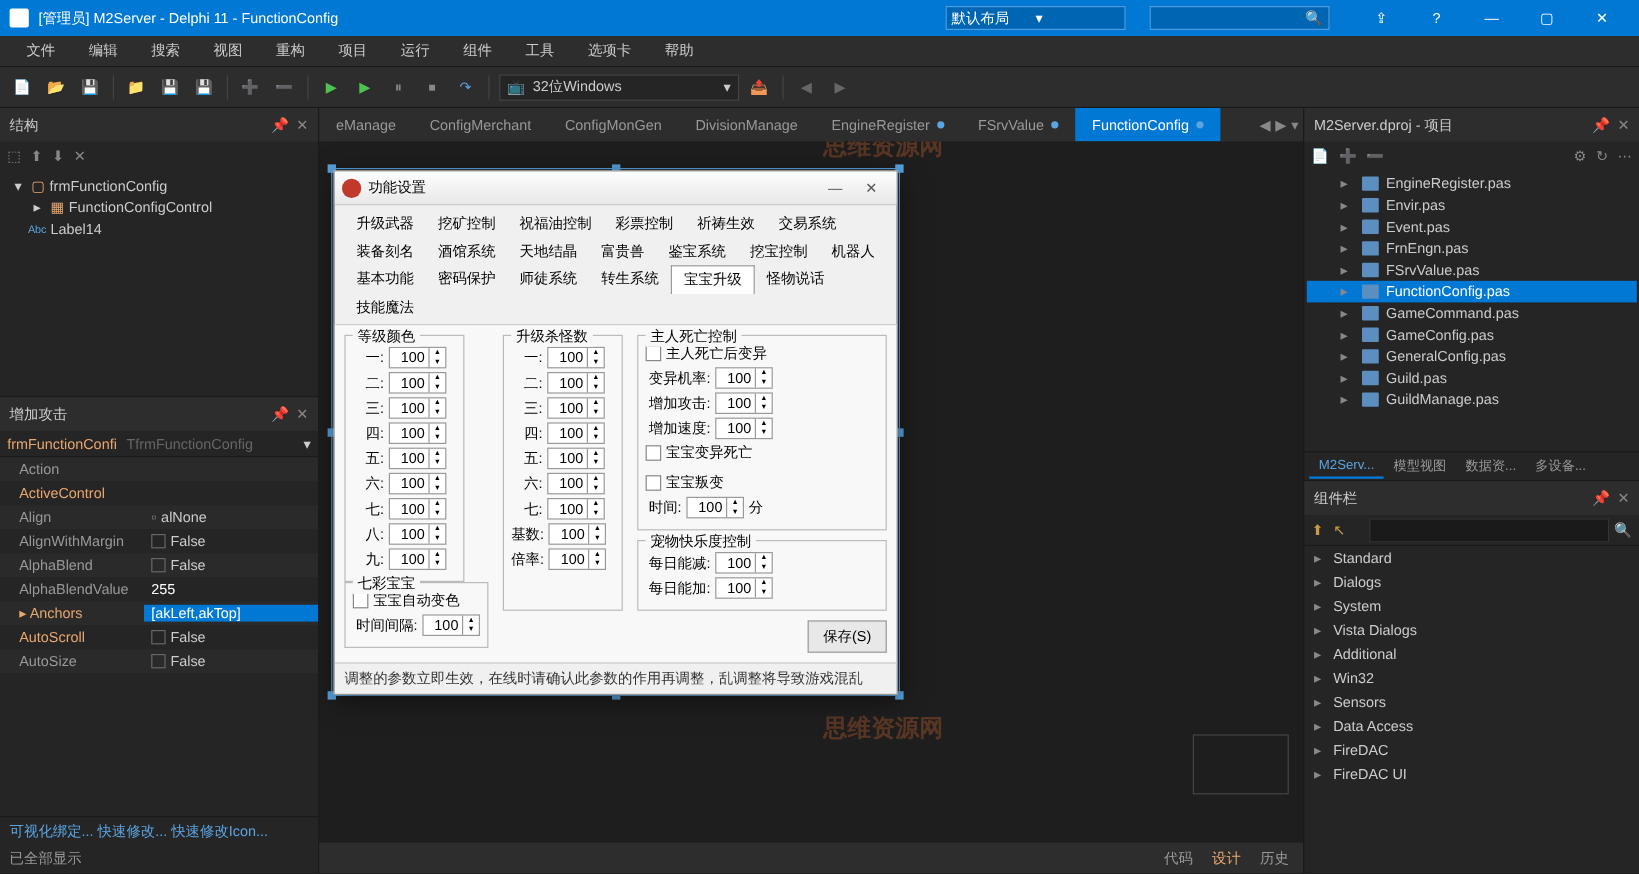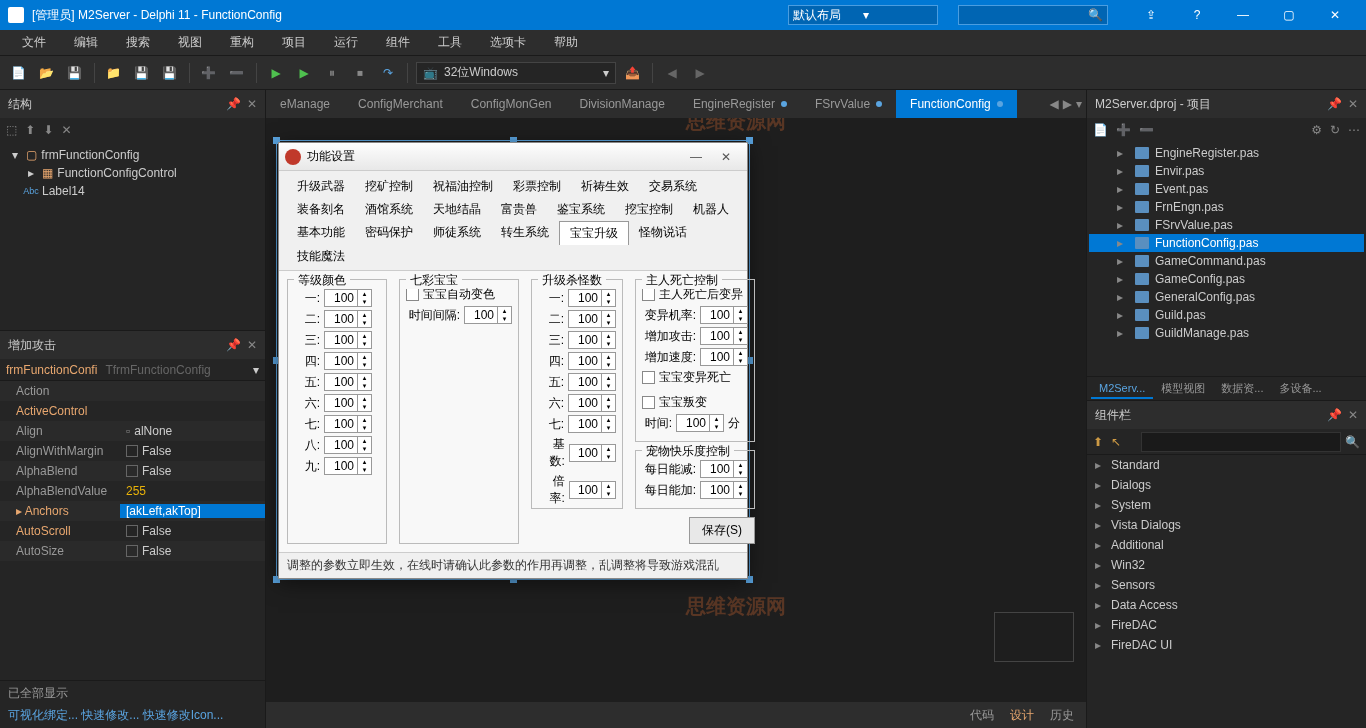--- a/index.html
+++ b/index.html
@@ -35,21 +35,21 @@
 .insp-name .n2{color:#666}
 .insp-tabs{height:24px;display:flex;align-items:flex-end;padding:0 6px;gap:2px}
 .insp-tab{padding:3px 10px;background:#2d2d2d;cursor:pointer;color:#999}
 .insp-tab.active{background:#252525;color:#e8a76f;border-top:2px solid #0078d4}
 .prop-grid{flex:1;overflow:auto}
 .prop-row{display:flex;height:20px;align-items:center}
 .prop-row:nth-child(odd){background:#2a2a2a}
 .prop-name{width:120px;padding-left:16px;color:#999}
 .prop-name.orange{color:#e8a76f}
 .prop-val{flex:1;padding-left:6px;display:flex;align-items:center;gap:4px}
-.prop-val.blue{color:#eab308}
+.prop-val.blue{color:#ffffff}
 .prop-val.selected{background:#0078d4;color:#fff}
 .insp-footer{height:48px;border-top:1px solid #1a1a1a;padding:4px 8px;color:#999;display:flex;flex-direction:column;justify-content:space-between}
 .center{flex:1;display:flex;flex-direction:column;background:#1e1e1e}
 .tabbar{height:28px;background:#2d2d2d;display:flex;align-items:center;overflow:hidden}
 .tab{padding:0 14px;height:28px;display:flex;align-items:center;gap:6px;cursor:pointer;color:#999;white-space:nowrap}
 .tab .dot{width:6px;height:6px;border-radius:50%;background:#5aa4e0}
 .tab.active{background:#0078d4;color:#fff}
 .tabbar .navbtns{margin-left:auto;display:flex;align-items:center;padding:0 4px;gap:4px;color:#888}
 .designer{flex:1;position:relative;background:#1e1e1e;overflow:hidden}
 .form-window{position:absolute;left:12px;top:24px;width:470px;background:#f0f0f0;border:1px solid #888;box-shadow:0 4px 20px rgba(0,0,0,.5);color:#000}
@@ -236,22 +236,22 @@
           <div class="prop-row">
             <div class="prop-name orange">AutoScroll</div>
             <div class="prop-val"><div class="box" style="width:12px;height:12px;border:1px solid #666"></div> False</div>
           </div>
           <div class="prop-row">
             <div class="prop-name">AutoSize</div>
             <div class="prop-val"><div class="box" style="width:12px;height:12px;border:1px solid #666"></div> False</div>
           </div>
         </div>
       <div class="insp-footer">
+        <div style="color:#5aa4e0">可视化绑定...  快速修改...  快速修改Icon...</div>
         <div>已全部显示</div>
-        <div style="color:#5aa4e0">可视化绑定...  快速修改...  快速修改Icon...</div>
       </div>
     </div>
   </div>
 
   <div class="center">
     <div class="tabbar" id="edtabs">
         <div class="tab">eManage</div>
         <div class="tab">ConfigMerchant</div>
         <div class="tab">ConfigMonGen</div>
         <div class="tab">DivisionManage</div>
@@ -303,21 +303,21 @@
             <div class="ftab">基本功能</div>
             <div class="ftab">密码保护</div>
             <div class="ftab">师徒系统</div>
             <div class="ftab">转生系统</div>
             <div class="ftab active">宝宝升级</div>
             <div class="ftab">怪物说话</div>
             <div class="ftab">技能魔法</div>
             <div style="flex-basis: 100%; height: 0px;"></div>
           </div>
         <div class="form-body">
-          <div style="display:flex;flex-direction:row;gap:12px">
+          <div style="display:flex;flex-direction:column;gap:0">
             <div class="fieldset" style="width:100px">
               <div class="legend">等级颜色</div>
               <div id="gradecolor">
                   <div class="frow">
                     <label>一:</label>
                     <div class="spinner">
                       <span>100</span>
                       <div class="arrows">
                         <div>▴</div>
                         <div>▾</div>

